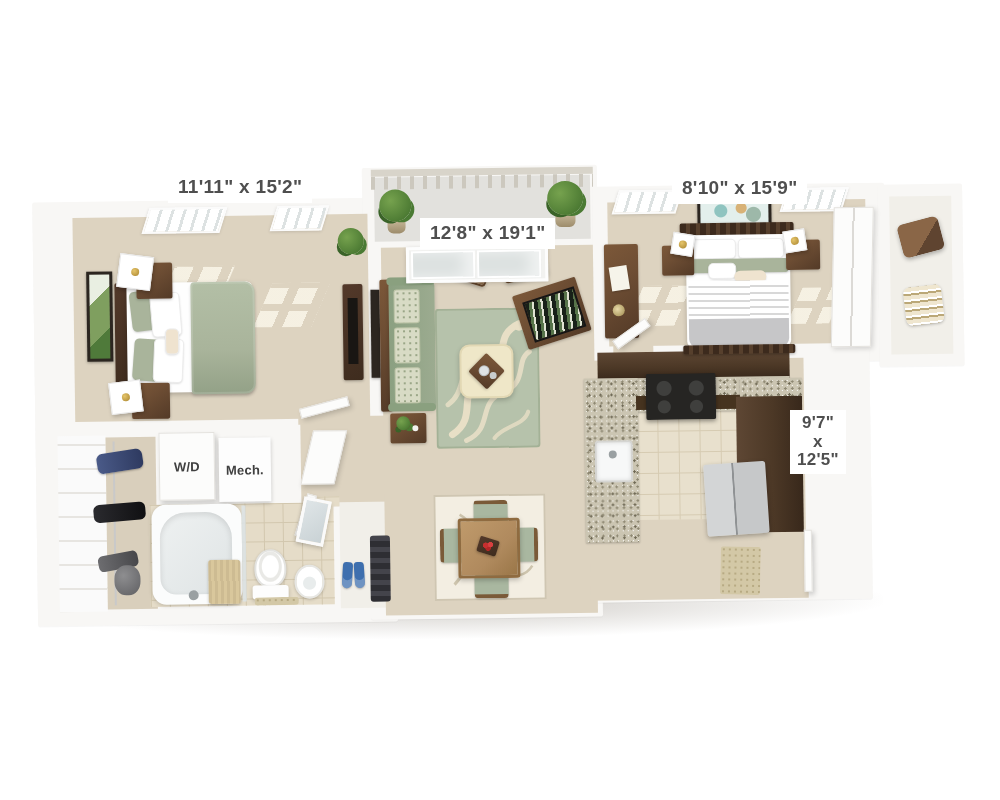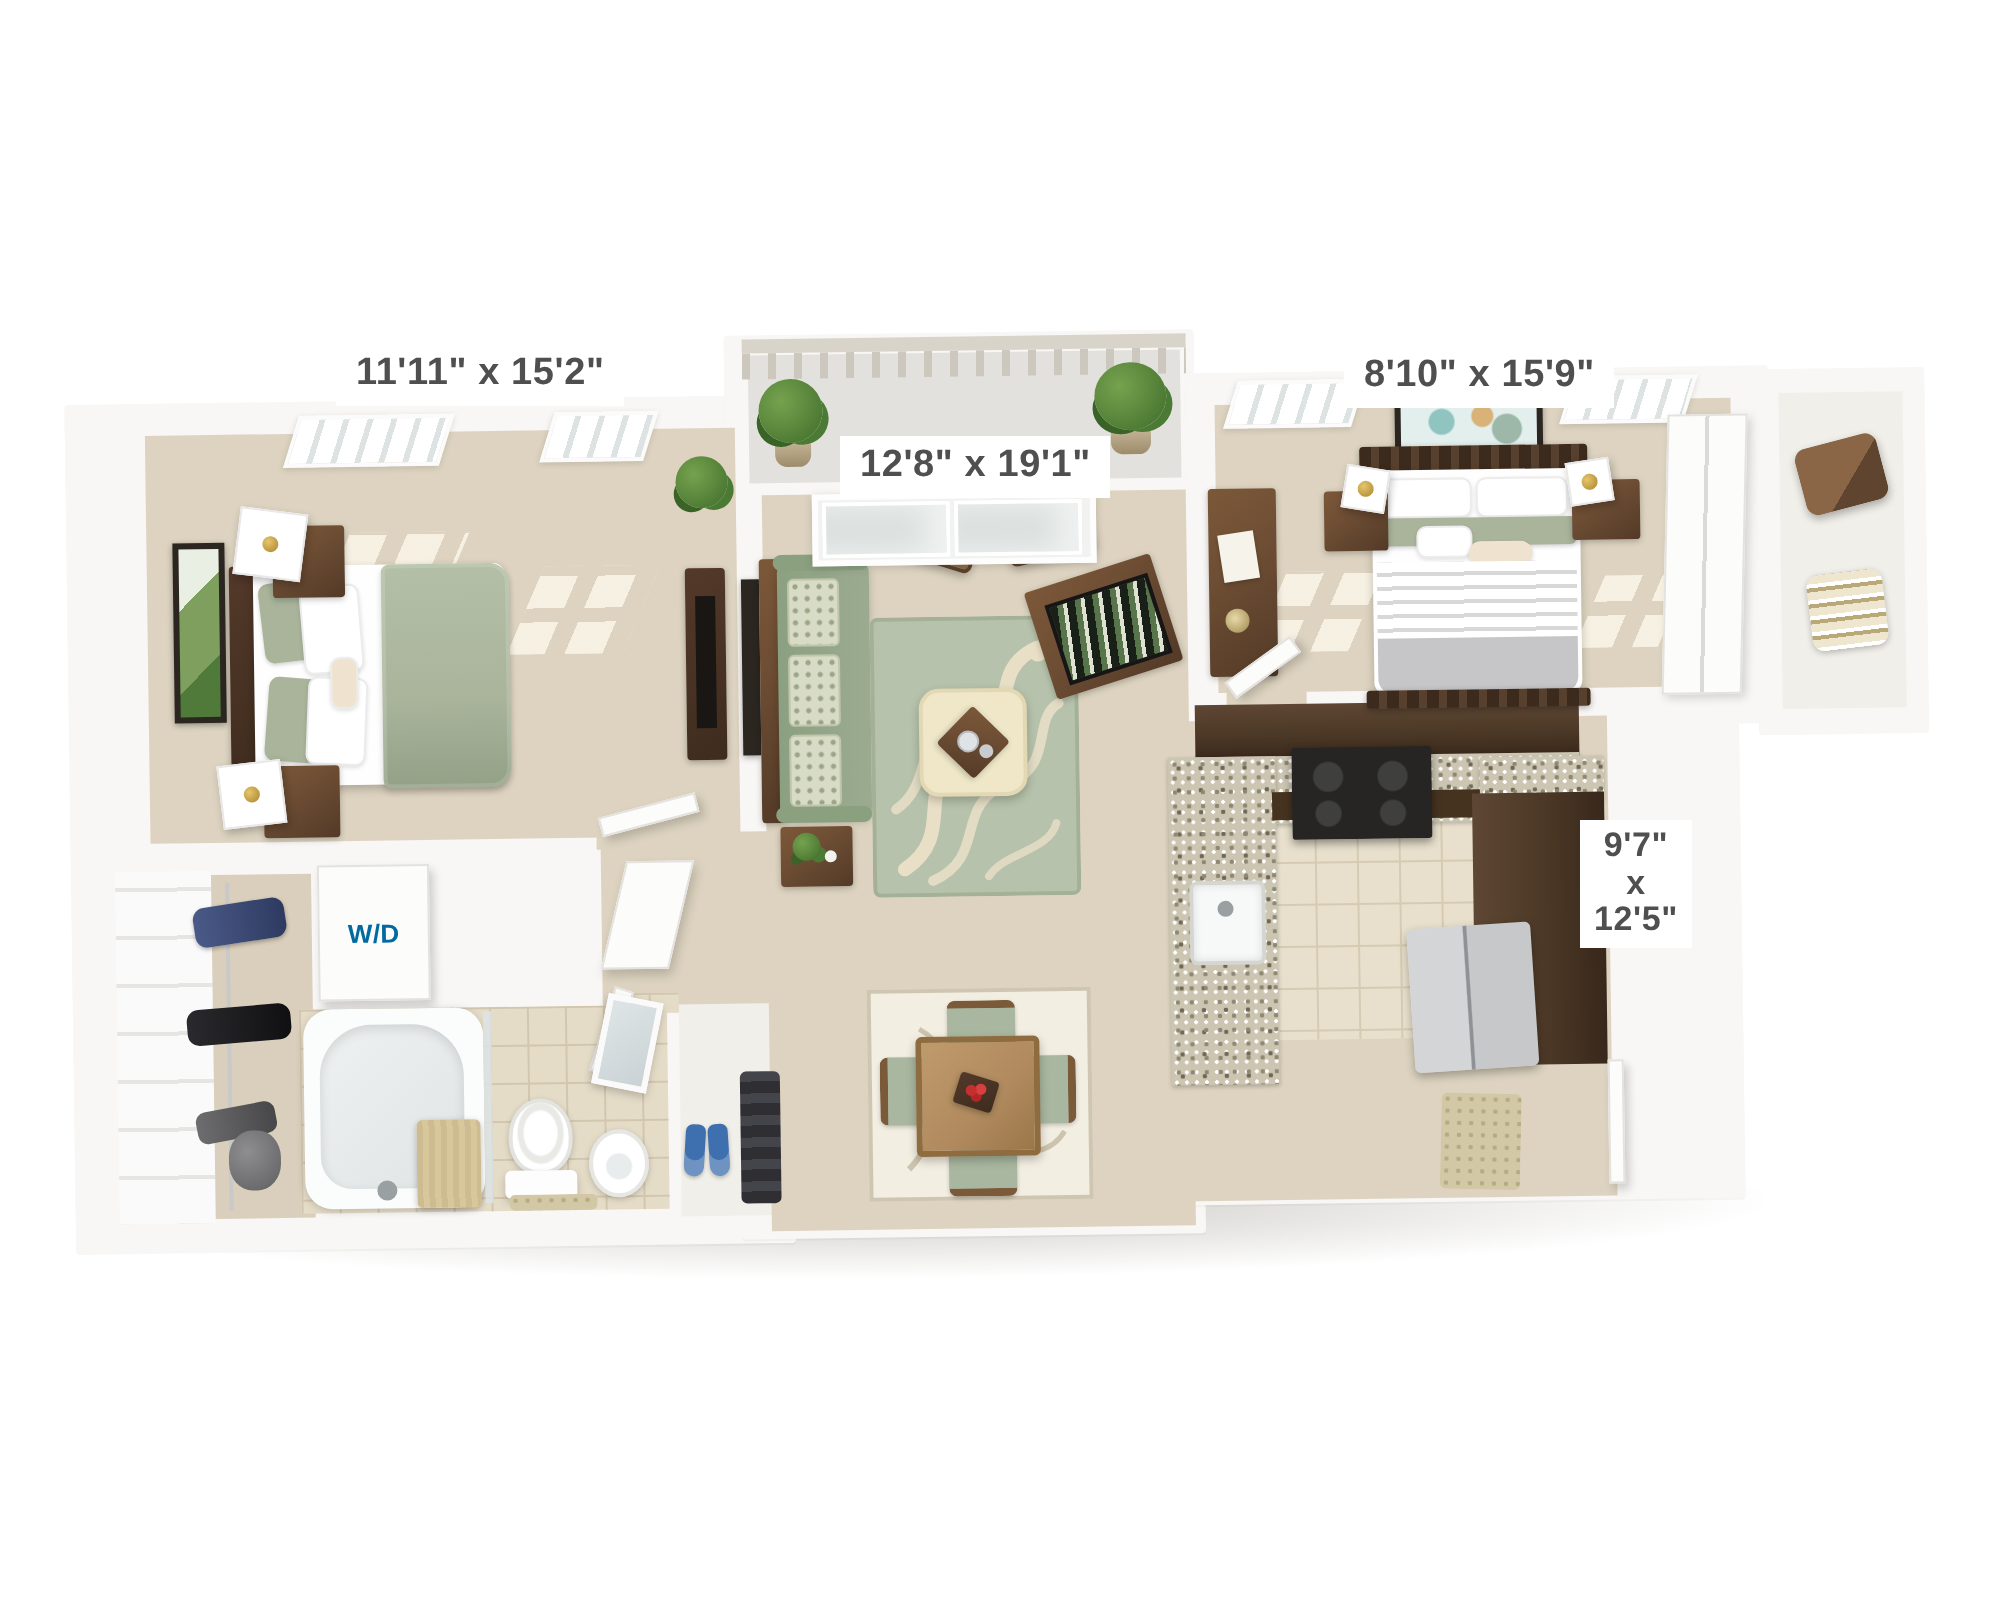--- a/index.html
+++ b/index.html
@@ -68,21 +68,21 @@
   .cloth-gray{background:linear-gradient(90deg,#6d6d70,#47474a);border-radius:5px;}
   .bag{background:radial-gradient(circle at 35% 35%,#8e8e90,#5f5f62);border-radius:45%;}
   .frame-dark{background:#2c2620;box-shadow:0 1px 3px rgba(0,0,0,.35);}
   .art-green{position:absolute;inset:3px;background:linear-gradient(135deg,#e9efe2 0 30%,#7f9f5f 30% 70%,#4f7a3a 70%);}
   .art-map{position:absolute;inset:3px;background:#e3efec;background-image:radial-gradient(circle at 30% 50%,#8fc4c0 0 6px,transparent 7px),radial-gradient(circle at 60% 40%,#d8b277 0 5px,transparent 6px),radial-gradient(circle at 78% 65%,#9db8a9 0 7px,transparent 8px);}
   .patio{background:repeating-linear-gradient(0deg,#8a6a4a 0 4px,#6b4e33 4px 7px);border:2px solid #5d4129;border-radius:4px;box-shadow:0 2px 4px rgba(0,0,0,.25);}
   .closet2{background:#fcfcfb;border:1px solid #e4e2de;background-image:linear-gradient(90deg,transparent 0 18px,#dcdad6 18px 20px,transparent 20px);box-shadow:2px 2px 5px rgba(0,0,0,.15);}
   .label{background:var(--label-bg,#fff);color:var(--label-text,#4f4f4f);font:700 19px/1.25 "Liberation Sans",sans-serif;letter-spacing:.3px;padding:3px 10px 4px;text-align:center;white-space:nowrap;}
   .label-stack{font-size:17px;line-height:1.1;padding:4px 7px;white-space:normal;}
   .label-stack span{display:block;}
-  .lbl-sm{display:flex;align-items:center;justify-content:center;font:700 13px/1 "Liberation Sans",sans-serif;color:#0369a1;letter-spacing:.2px;}
+  .lbl-sm{display:flex;align-items:center;justify-content:center;font:700 13px/1 "Liberation Sans",sans-serif;color:#404040;letter-spacing:.2px;}
 </style>
 </head>
 <body>
 
 <div id="stage">
  <div id="plan">
 
   <div class="e gshadow" style="left:60px;top:578px;width:820px;height:60px"></div>
 
   <div class="e block" style="left:35px;top:196px;width:360px;height:424px"></div>
@@ -127,20 +127,21 @@
   <div class="e wood" style="left:138px;top:258px;width:36px;height:36px"></div>
   <div class="e shade" style="left:120px;top:250px;width:34px;height:34px;transform:rotate(8deg)"></div>
   <div class="e wood" style="left:132px;top:378px;width:38px;height:36px"></div>
   <div class="e shade" style="left:110px;top:376px;width:32px;height:32px;transform:rotate(-6deg)"></div>
   <div class="e darkwood" style="left:344px;top:282px;width:20px;height:96px"></div>
   <div class="e" style="left:349px;top:296px;width:10px;height:66px;background:#191613"></div>
   <div class="e bush" style="left:340px;top:226px;width:26px;height:26px"></div>
   <div class="e door" style="left:300px;top:406px;width:50px;height:10px;transform:rotate(-14deg);transform-origin:0 50%"></div>
 
   <div class="e door lbl-sm" style="left:158px;top:428px;width:56px;height:68px">W/D</div>
+  <div class="e white-item lbl-sm" style="left:218px;top:434px;width:52px;height:64px">Mech.</div>
   <div class="e door" style="left:306px;top:428px;width:34px;height:54px;transform:skewX(-14deg)"></div>
   <div class="e door" style="left:306px;top:492px;width:10px;height:44px;transform:rotate(18deg);transform-origin:50% 0"></div>
 
   <div class="e rod" style="left:112px;top:436px;width:2px;height:164px"></div>
   <div class="e cloth-blue" style="left:96px;top:446px;width:46px;height:20px;transform:rotate(-8deg)"></div>
   <div class="e cloth-black" style="left:92px;top:498px;width:52px;height:18px;transform:rotate(-4deg)"></div>
   <div class="e cloth-gray" style="left:96px;top:548px;width:40px;height:16px;transform:rotate(-10deg)"></div>
   <div class="e bag" style="left:112px;top:560px;width:26px;height:30px"></div>
 
   <div class="e tub" style="left:150px;top:500px;width:90px;height:100px"></div>

